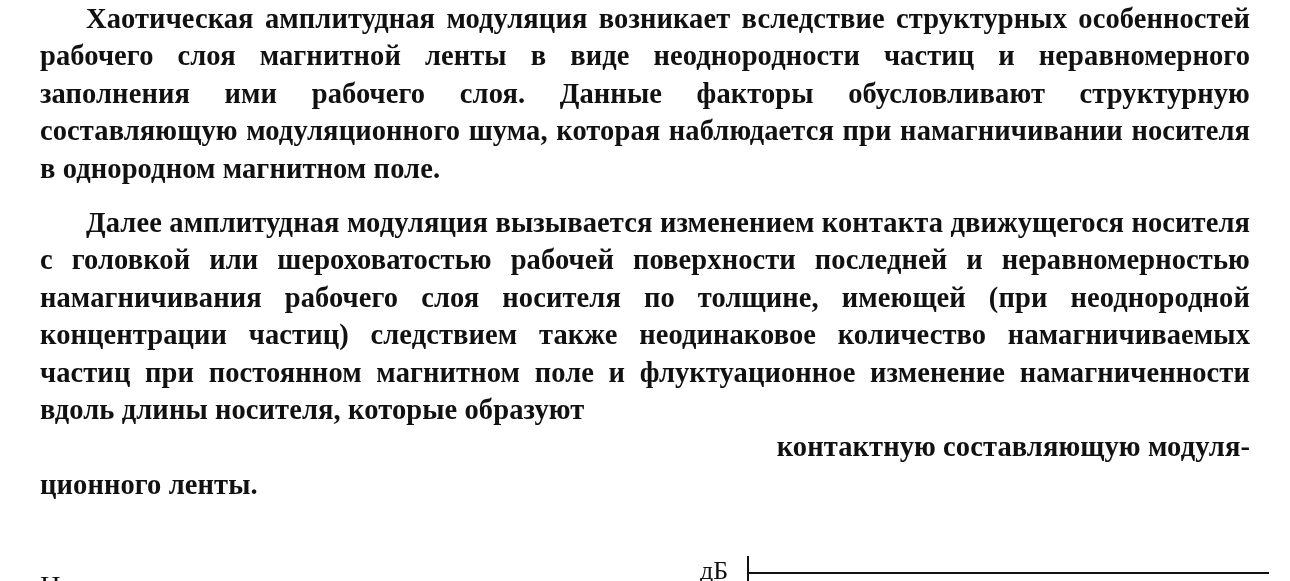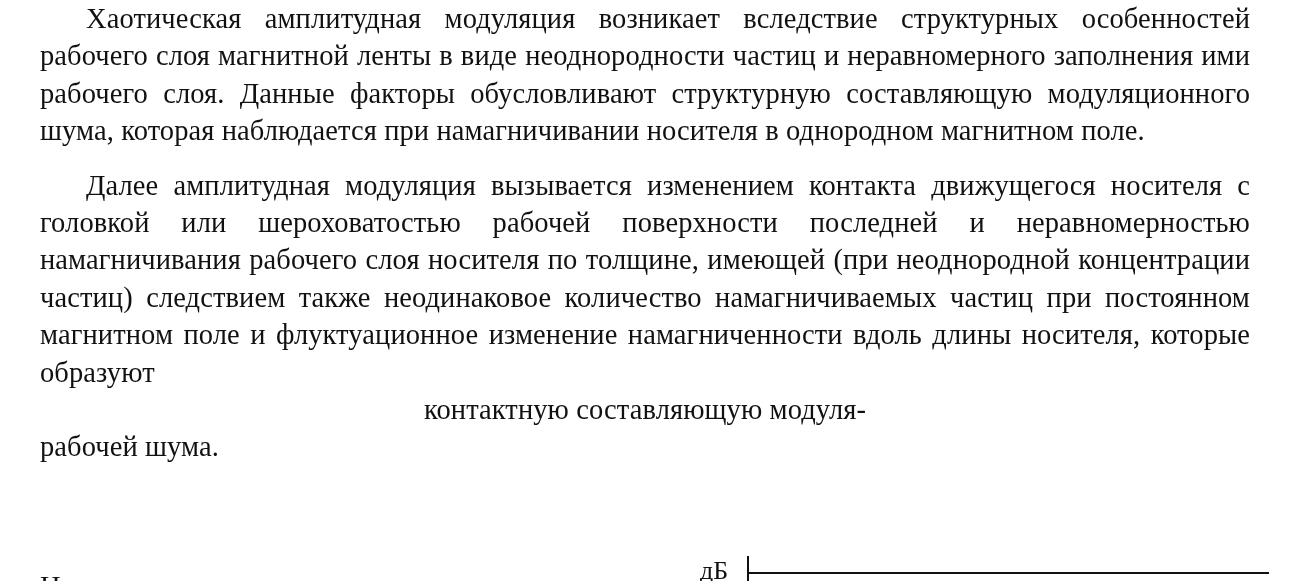--- a/index.html
+++ b/index.html
@@ -22,38 +22,38 @@
     width: 1210px;
   }
   .para {
     margin: 0;
     color: #111111;
     font-size: 28.5px;
     line-height: 37.4px;
     text-align: justify;
     text-justify: inter-word;
     letter-spacing: 0.1px;
-    font-weight: 400;
+    font-weight: 700;
   }
   .para.first {
     text-indent: 46px;
   }
   .para.second {
     text-indent: 46px;
     margin-top: 17px;
   }
   
   .para .last-line {
     display: block;
     text-align: left;
     text-indent: 0;
   }
   .para .tail-line {
     display: block;
-    text-align: center;
+    text-align: right;
     text-indent: 0;
   }
   .axis-label {
     position: absolute;
     left: 700px;
     top: 556px;
     font-size: 26px;
     color: #111111;
     font-family: "Liberation Serif", serif;
   }
@@ -90,21 +90,21 @@
 
 <div class="page">
 
   <div class="text-column">
 
     <p class="para first">Хаотическая амплитудная модуляция возникает вследствие структурных особенностей рабочего слоя магнитной ленты в виде неоднородности частиц и неравномерного заполнения ими рабочего слоя. Данные факторы обусловливают структурную составляющую модуляционного шума, которая наблюдается при намагничивании носителя в однородном магнитном поле.</p>
 
     <p class="para second">
       <span>Далее амплитудная модуляция вызывается изменением контакта движущегося носителя с головкой или шероховатостью рабочей поверхности последней и неравномерностью намагничивания рабочего слоя носителя по толщине, имеющей (при неоднородной концентрации частиц) следствием также неодинаковое количество намагничиваемых частиц при постоянном магнитном поле и флуктуационное изменение намагниченности вдоль длины носителя, которые образуют</span>
       <span class="tail-line">контактную   составляющую   модуля-</span>
-      <span class="last-line">рабочей шума.</span>
+      <span class="last-line">ционного ленты.</span>
     </p>
 
   </div>
 
   <div class="axis-label">дБ</div>
   <div class="axis-line"></div>
   <div class="axis-rule"></div>
 
   <div class="bottom-fragment">Н</div>
 

